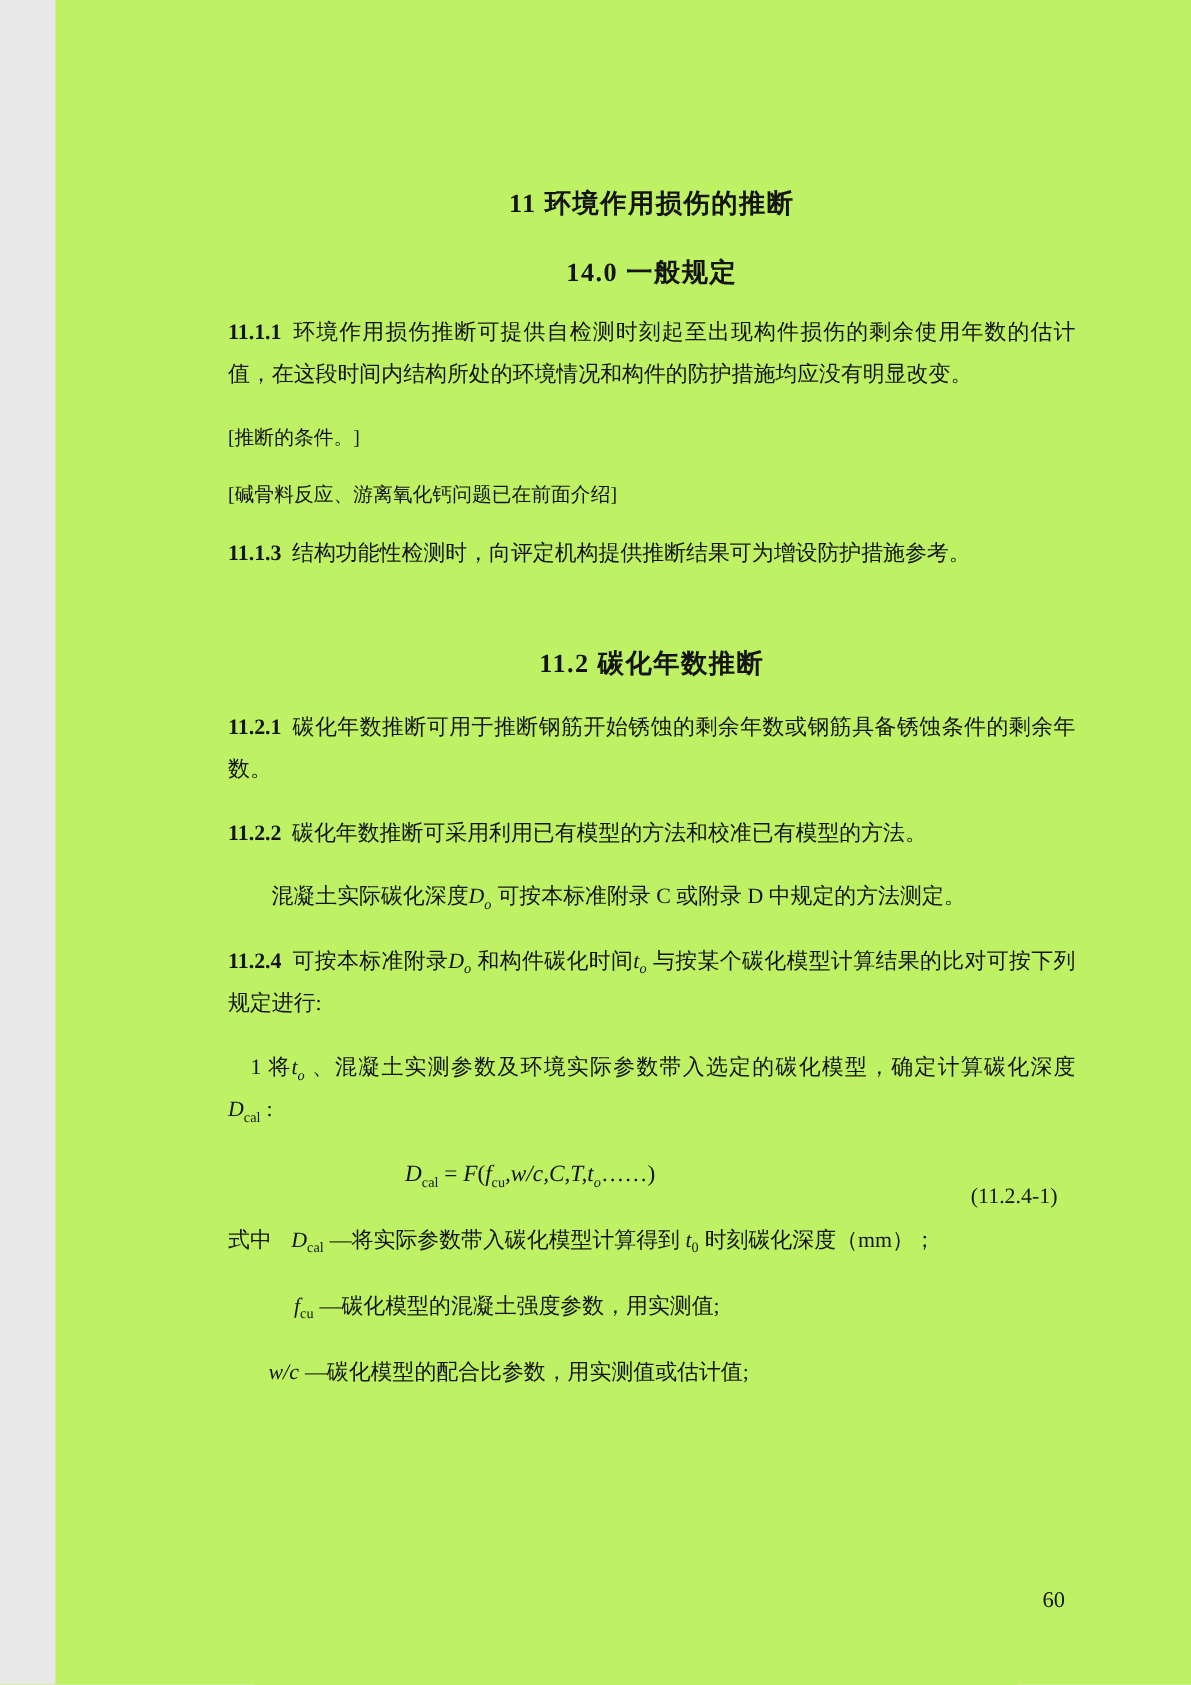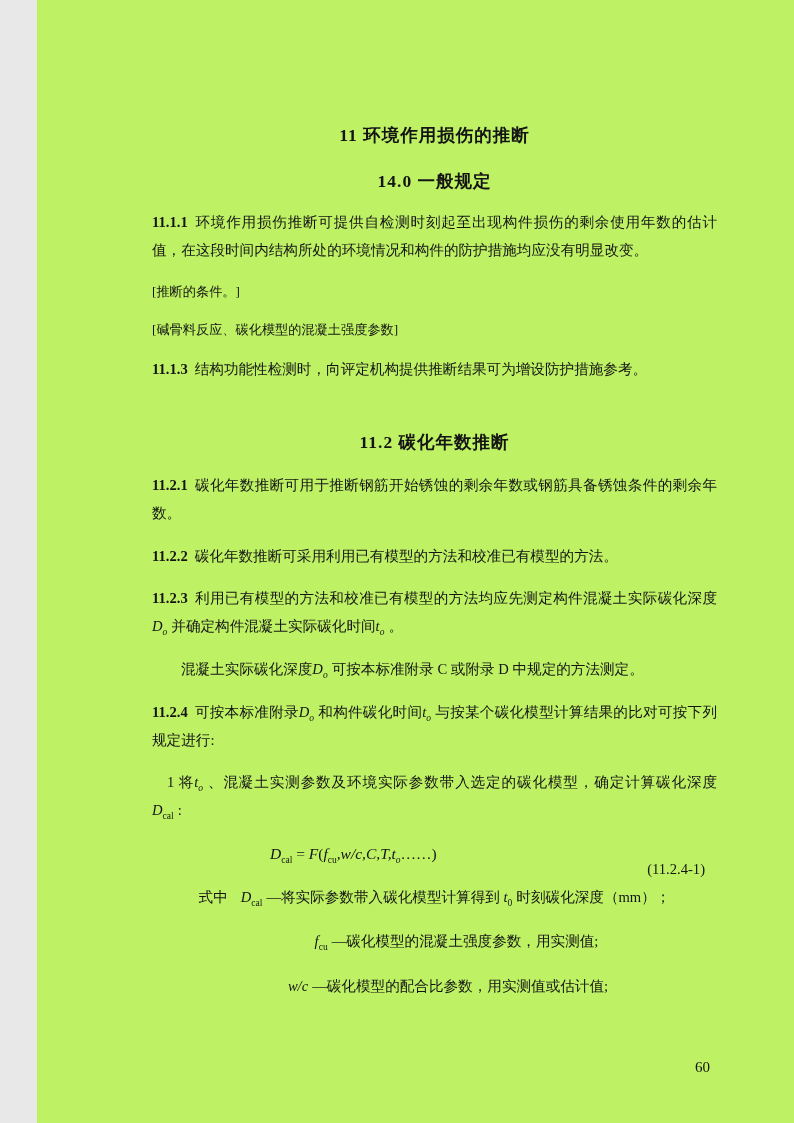--- a/index.html
+++ b/index.html
@@ -69,21 +69,21 @@
   .eq-number {
     position:absolute;
     right:12px; top:15px;
     font-size:14.6px;
     font-style:normal;
   }
 
   .def-line {
     font-size:14.6px;
     line-height:29.5px;
-    text-align:center;
+    text-align:left;
   }
   .where-lead { margin-right:13px; }
   .var { margin-right:4px; white-space:nowrap; }
   .dl-1 { padding-left:38px; }
   .dl-2 { padding-left:44px; }
   .dl-3 { padding-left:27px; }
 
   .page-number {
     position:absolute;
     left:658px; top:1059px;
@@ -96,31 +96,30 @@
 <div class="page">
   <div class="content">
 
     <h1 class="chapter-title">11 环境作用损伤的推断</h1>
 
     <h2 class="section-heading heading-11-1">14.0 一般规定</h2>
 
     <p class="clause m-c111"><span class="num">11.1.1</span><span>环境作用损伤推断可提供自检测时刻起至出现构件损伤的剩余使用年数的估计值，在这段时间内结构所处的环境情况和构件的防护措施均应没有明显改变。</span></p>
     <p class="note">[推断的条件。]</p>
 
-    <p class="note">[碱骨料反应、碳化模型的混凝土强度参数]</p>
+    <p class="note">[碱骨料反应、游离氧化钙问题已在前面介绍]</p>
 
     <p class="clause m-c113"><span class="num">11.1.3</span><span>结构功能性检测时，向评定机构提供推断结果可为增设防护措施参考。</span></p>
 
     <h2 class="section-heading heading-11-2">11.2 碳化年数推断</h2>
 
     <p class="clause m-c121"><span class="num">11.2.1</span><span>碳化年数推断可用于推断钢筋开始锈蚀的剩余年数或钢筋具备锈蚀条件的剩余年数。</span></p>
 
     <p class="clause m-c122"><span class="num">11.2.2</span><span>碳化年数推断可采用利用已有模型的方法和校准已有模型的方法。</span></p>
 
-    <p class="clause m-c123"><span class="num">11.2.3</span><span>利用已有模型的方法和校准已有模型的方法均应先测定构件混凝土实际碳化深度</span><span class="var"><span class="math">D</span><sub class="it">o</sub></span><span>并确定构件混凝土实际碳化时间</span><span class="var"><span class="math">t</span><sub class="it">o</sub></span><span>。</span></p>
     <p class="clause indent2"><span>混凝土实际碳化深度</span><span class="var"><span class="math">D</span><sub class="it">o</sub></span><span>可按本标准附录 C 或附录 D 中规定的方法测定。</span></p>
 
     <p class="clause m-c124"><span class="num">11.2.4</span><span>可按本标准附录</span><span class="var"><span class="math">D</span><sub class="it">o</sub></span><span>和构件碳化时间</span><span class="var"><span class="math">t</span><sub class="it">o</sub></span><span>与按某个碳化模型计算结果的比对可按下列规定进行:</span></p>
 
     <p class="clause subitem"><span>1</span> <span>将</span><span class="var"><span class="math">t</span><sub class="it">o</sub></span><span>、混凝土实测参数及环境实际参数带入选定的碳化模型，确定计算碳化深度 </span><span class="var"><span class="math">D</span><sub>cal</sub></span><span>:</span></p>
 
     <div class="formula-row">
       <span class="formula-expr"><span class="math">D</span><sub>cal</sub>
         <span>=</span>
         <span class="math">F</span><span>(</span><span class="math">f</span><sub>cu</sub><span class="math">,w/c,C,T,</span><span class="math">t</span><sub class="it">o</sub><span>……)</span></span>

